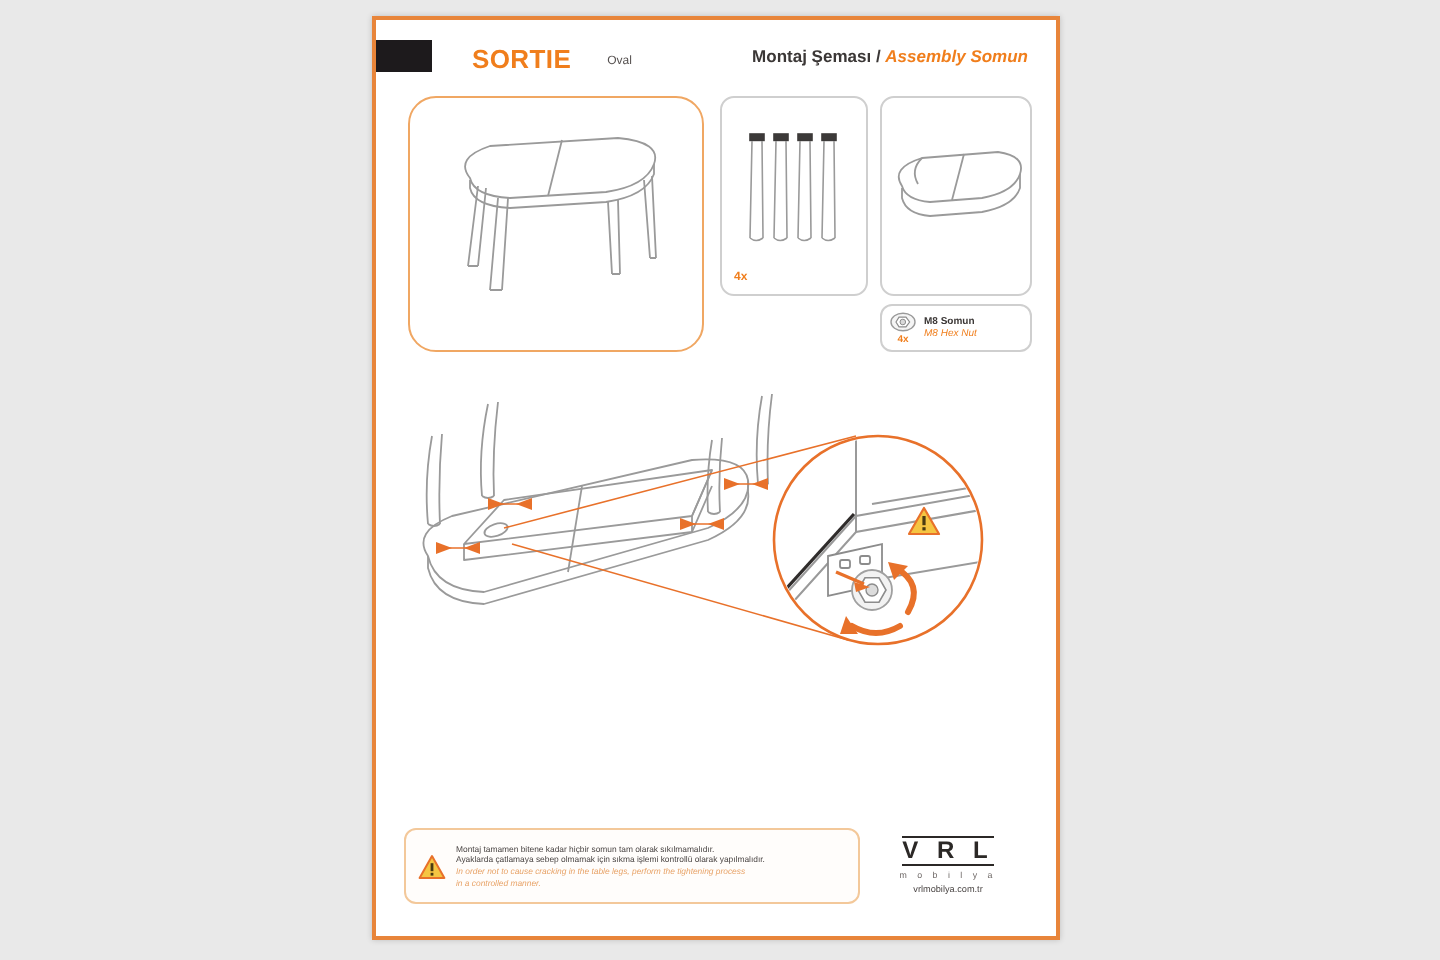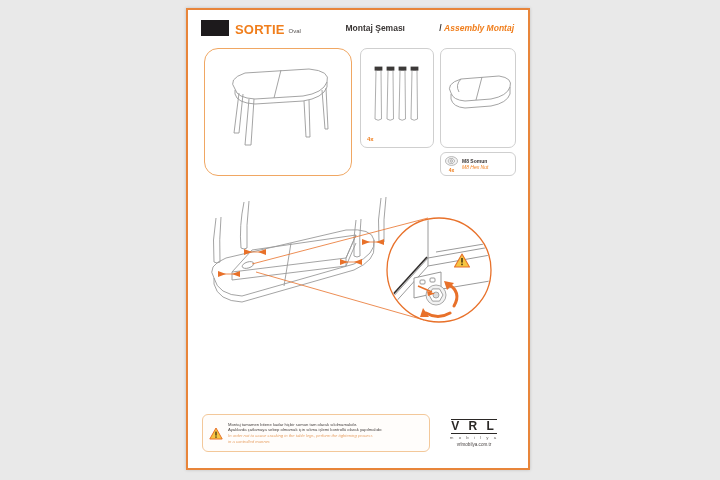--- a/index.html
+++ b/index.html
@@ -19,40 +19,40 @@
     border:2px solid #e8853a;
     box-sizing:border-box;
     box-shadow:0 0 3px rgba(0,0,0,.18);
   }
 
   
   .header{
     position:absolute;left:0;top:0;width:100%;height:34px;
   }
   .logo-wrap{
-    position:absolute;left:13px;top:10px;
-    display:flex;align-items:flex-end;gap:6px;
+    position:absolute;left:0;top:10px;
+    display:flex;align-items:flex-end;gap:20px;
   }
   .logo-mark{
     width:26px;height:14px;background:#1d1a1c;
     border:1px solid #1d1a1c;
   }
   .brand{
     font-size:13px;font-weight:bold;color:#f07e1c;
     letter-spacing:.2px;line-height:12px;
   }
   .brand-sub{
     font-size:6px;color:#55504f;line-height:9px;
     margin-left:-2px;
   }
   .doc-title{
     position:absolute;right:14px;top:13px;
     font-size:8.5px;white-space:nowrap;
   }
-  .doc-title .tr{color:#3b3736;font-weight:bold;margin-left:32px;}
+  .doc-title .tr{color:#3b3736;font-weight:bold;}
   .doc-title .en{color:#f07e1c;font-style:italic;font-weight:bold;}
 
   
   .box{
     position:absolute;border:1px solid #f0a763;border-radius:9px;
     box-sizing:border-box;background:#fff;
   }
   .box-hero{left:16px;top:38px;width:148px;height:128px;border-radius:14px;}
   .box-thin{border:1px solid #cfcfcf;border-radius:7px;}
   .box-legs{left:172px;top:38px;width:74px;height:100px;}
@@ -112,21 +112,21 @@
 <div id="stage">
   <div class="sheet">
 
     <div class="header">
       <div class="logo-wrap">
         <div class="logo-mark"></div>
         <div class="brand">SORTIE</div>
         <div class="brand-sub">Oval</div>
       </div>
       <div class="doc-title">
-        <span class="tr">Montaj Şeması</span><span class="tr"> / </span><span class="en">Assembly Montaj</span>
+        <span class="tr">Montaj Şeması</span><span class="tr"> / </span><span class="en">Assembly Somun</span>
       </div>
     </div>
 
     <div class="box box-hero">
       <svg width="148" height="128" viewBox="0 0 148 128">
         <g fill="none" stroke="#9a9a9a" stroke-width="0.9" stroke-linejoin="round">
 
           <path d="M30 40 Q22 30 40 24 L104 20 Q126 22 122 33 Q118 44 98 47 L50 50 Q32 49 30 40 Z"></path>
 
           <path d="M30 41 L30 45 Q32 54 50 55 L98 52 Q118 49 122 38 L122 33"></path>

